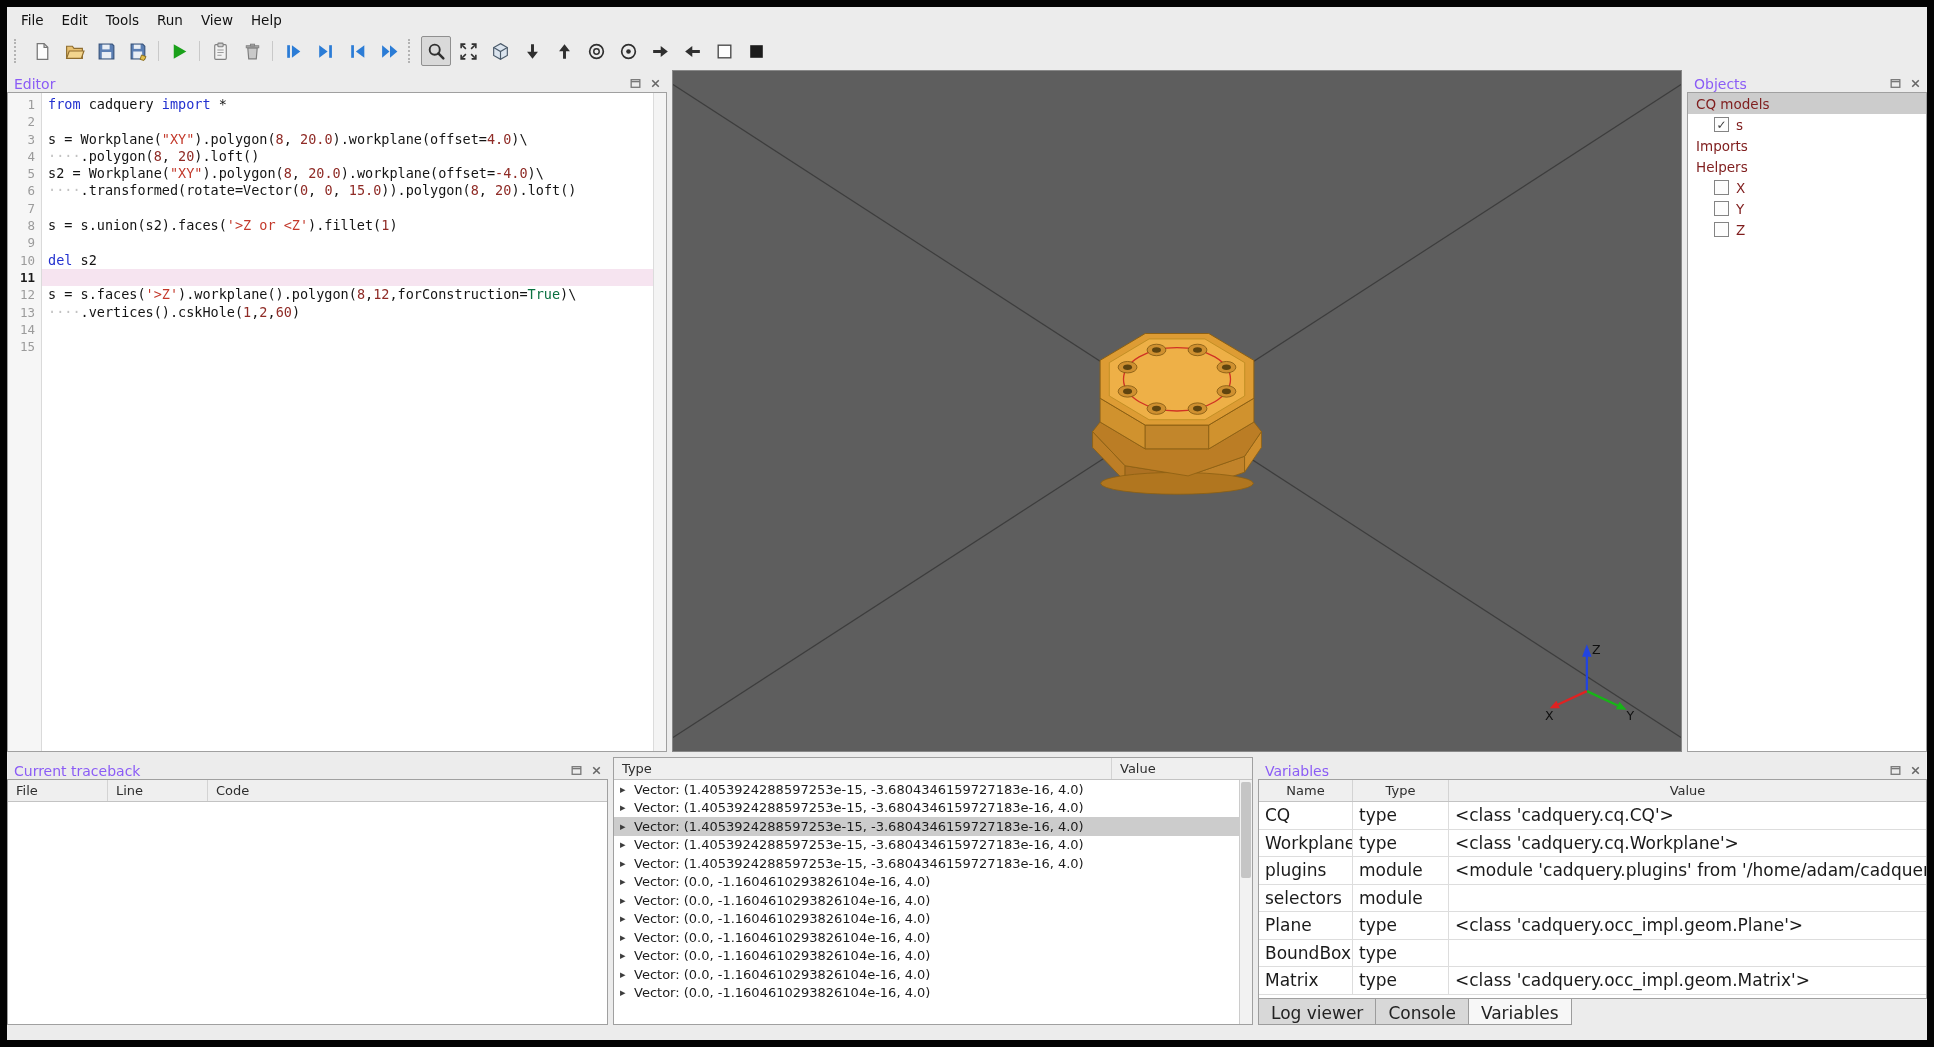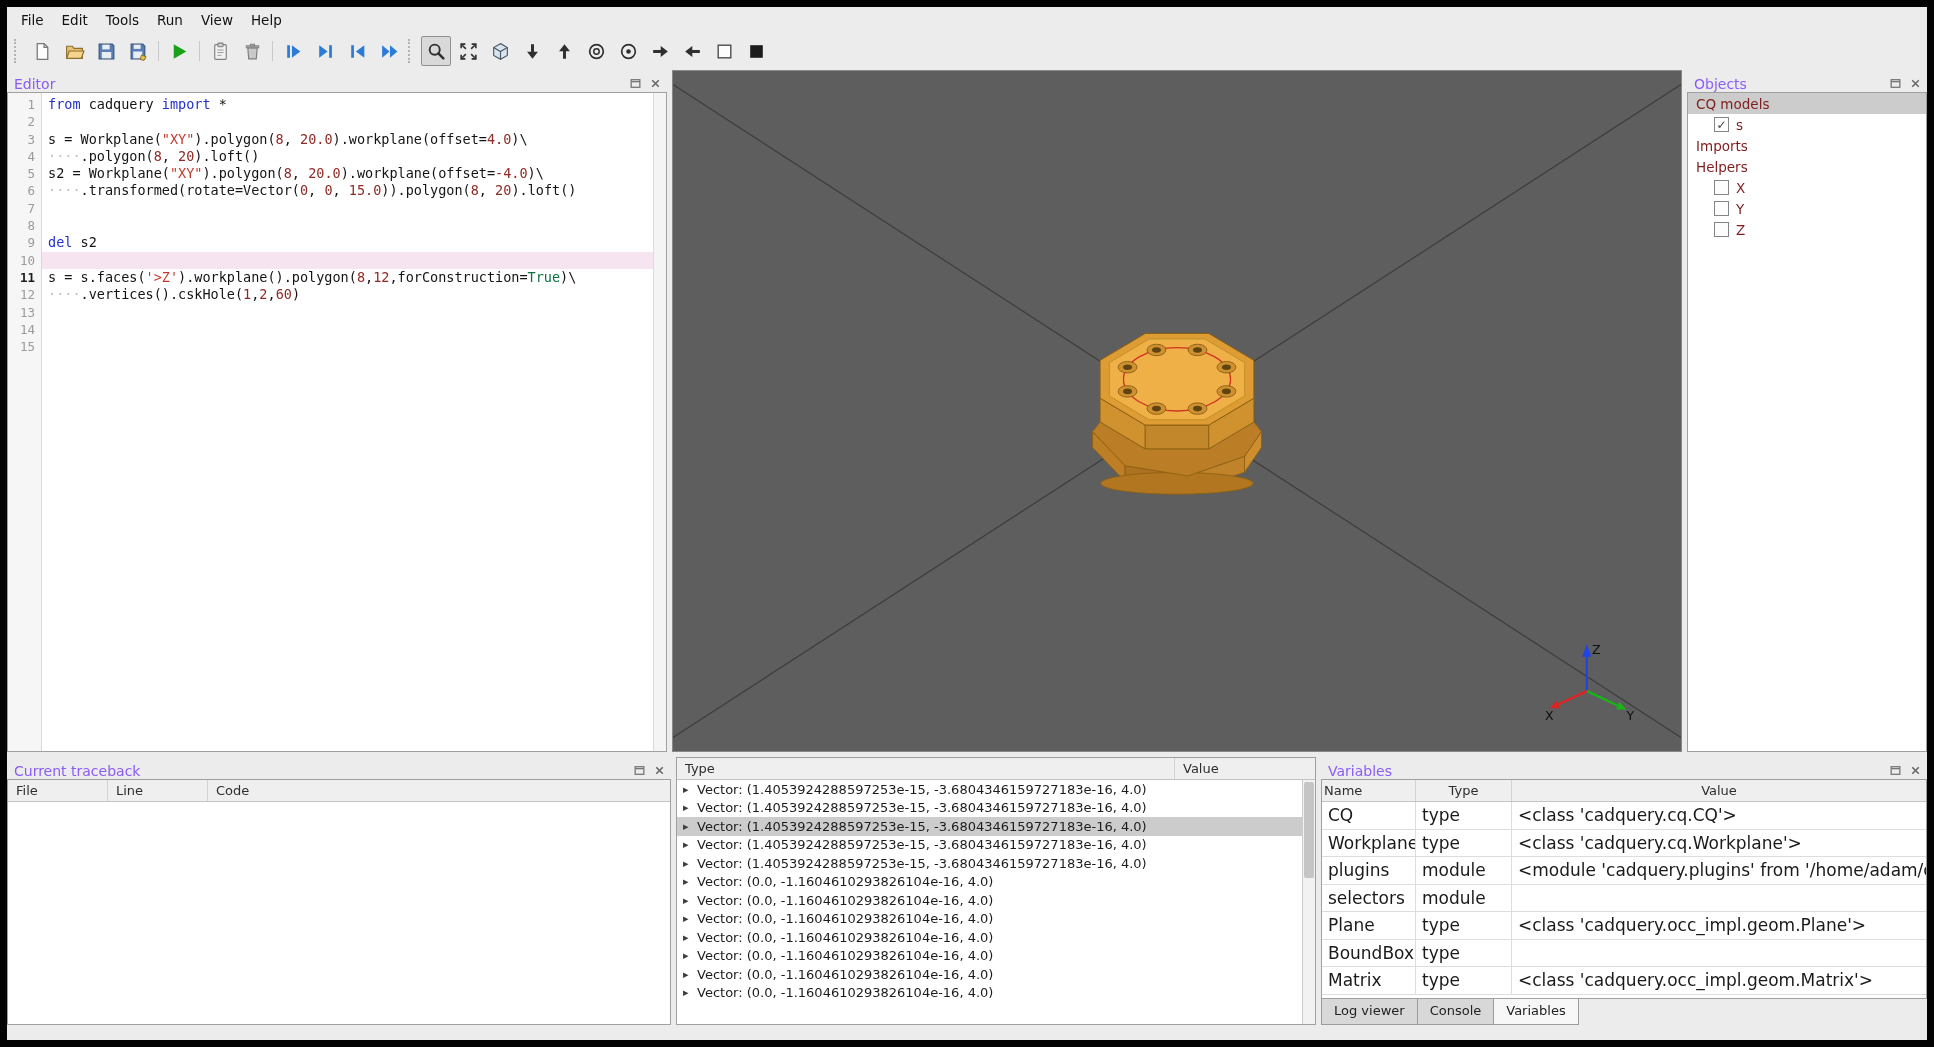--- a/index.html
+++ b/index.html
@@ -63,42 +63,42 @@
   .objects-panel{width:240px}
   .tree-row{height:21px;display:flex;align-items:center;padding-left:8px;font-size:13.5px;color:#7f1d1d}
   .tree-row.selected{background:var(--c-selection-gray)}
   .tree-row.indent{padding-left:26px}
   .checkbox{width:15px;height:15px;border:1px solid #848484;background:#fdfdfd;margin-right:7px;
     display:flex;align-items:center;justify-content:center;font-size:12px;color:#3c3c3c}
   .checkbox.checked::after{content:"✓"}
 
   
   .bottom{height:268px;display:flex;margin-top:5px}
-  .traceback-panel{width:664px}
+  .traceback-panel{width:601px}
   .inspector-panel{width:640px}
   .variables-panel{flex:1}
   .tbl-header{display:flex;height:22px;background:#efefef;border-bottom:1px solid #c3c3c3}
   .th-cell{font-size:13px;color:#2e2e2e;padding:3px 8px;border-right:1px solid #d3d3d3;
     overflow:hidden;white-space:nowrap}
   .tc-col0,.tc-col1{width:100px} .tc-col2{flex:1;border-right:none}
   .ic-col0{flex:1} .ic-col1{width:140px;border-right:none}
-  .vc-col0{width:94px;padding:3px 2px} .vc-col1{width:96px;text-align:center;padding:3px 2px}
+  .vc-col0{width:94px;text-align:center;padding:3px 2px} .vc-col1{width:96px;text-align:center;padding:3px 2px}
   .vc-col2{flex:1;text-align:center;border-right:none}
   .insp-rows{margin-right:13px}
   .insp-row{height:18.5px;display:flex;align-items:center;font-size:13px;color:#1c1c1c;padding-left:6px;white-space:nowrap}
   .insp-row.selected{background:var(--c-selection-gray)}
   .expand-arrow{width:14px;color:#3c3c3c;font-size:11px;flex:none}
   .insp-scroll{position:absolute;right:0;top:22px;bottom:0;width:13px;background:#f2f2f2;border-left:1px solid #ccc}
   .insp-thumb{position:absolute;left:1px;right:1px;top:2px;height:96px;background:#c5c5c5;border-radius:2px}
   .var-row{display:flex;height:27.5px;border-bottom:1px solid #ddd}
   .var-cell{font-size:17px;display:flex;align-items:center;padding:0 6px;border-right:1px solid #ddd;
     overflow:hidden;white-space:nowrap}
   .vcell-name{width:94px} .vcell-type{width:96px} .vcell-value{flex:1;border-right:none}
   .dock-tabs{height:26px;display:flex;align-items:stretch}
-  .dock-tab{padding:4px 12px;font-size:13px;background:#d8d8d8;border:1px solid #9c9c9c;border-top:none;
+  .dock-tab{padding:4px 12px;font-size:17px;background:#d8d8d8;border:1px solid #9c9c9c;border-top:none;
     margin-right:-1px;color:#222}
   .dock-tab.active{background:#f7f7f7}
   .statusbar{height:15px}
 </style>
 </head>
 <body>
 
 <div class="app">
 
   <div class="menubar">
@@ -330,20 +330,21 @@
             <div class="gut-line">15</div>
           </div>
         <div class="code">
             <div class="code-line"><span class="tok-k">from</span><span class="tok-t"> cadquery </span><span class="tok-k">import</span><span class="tok-t"> *</span></div>
             <div class="code-line"></div>
             <div class="code-line"><span class="tok-t">s = Workplane(</span><span class="tok-s">"XY"</span><span class="tok-t">).polygon(</span><span class="tok-n">8</span><span class="tok-t">, </span><span class="tok-n">20.0</span><span class="tok-t">).workplane(offset=</span><span class="tok-n">4.0</span><span class="tok-t">)\</span></div>
             <div class="code-line"><span class="tok-w">····</span><span class="tok-t">.polygon(</span><span class="tok-n">8</span><span class="tok-t">, </span><span class="tok-n">20</span><span class="tok-t">).loft()</span></div>
             <div class="code-line"><span class="tok-t">s2 = Workplane(</span><span class="tok-s">"XY"</span><span class="tok-t">).polygon(</span><span class="tok-n">8</span><span class="tok-t">, </span><span class="tok-n">20.0</span><span class="tok-t">).workplane(offset=</span><span class="tok-n">-4.0</span><span class="tok-t">)\</span></div>
             <div class="code-line"><span class="tok-w">····</span><span class="tok-t">.transformed(rotate=Vector(</span><span class="tok-n">0</span><span class="tok-t">, </span><span class="tok-n">0</span><span class="tok-t">, </span><span class="tok-n">15.0</span><span class="tok-t">)).polygon(</span><span class="tok-n">8</span><span class="tok-t">, </span><span class="tok-n">20</span><span class="tok-t">).loft()</span></div>
             <div class="code-line"></div>
+            <div class="code-line"><span class="tok-t">s = s.union(s2).faces(</span><span class="tok-s">'&gt;Z or &lt;Z'</span><span class="tok-t">).fillet(</span><span class="tok-n">1</span><span class="tok-t">)</span></div>
             <div class="code-line"></div>
             <div class="code-line"><span class="tok-k">del</span><span class="tok-t"> s2</span></div>
             <div class="code-line cur"></div>
             <div class="code-line"><span class="tok-t">s = s.faces(</span><span class="tok-s">'&gt;Z'</span><span class="tok-t">).workplane().polygon(</span><span class="tok-n">8</span><span class="tok-t">,</span><span class="tok-n">12</span><span class="tok-t">,forConstruction=</span><span class="tok-b">True</span><span class="tok-t">)\</span></div>
             <div class="code-line"><span class="tok-w">····</span><span class="tok-t">.vertices().cskHole(</span><span class="tok-n">1</span><span class="tok-t">,</span><span class="tok-n">2</span><span class="tok-t">,</span><span class="tok-n">60</span><span class="tok-t">)</span></div>
             <div class="code-line"></div>
             <div class="code-line"></div>
           </div>
         <div class="ed-scroll"></div>
       </div>

